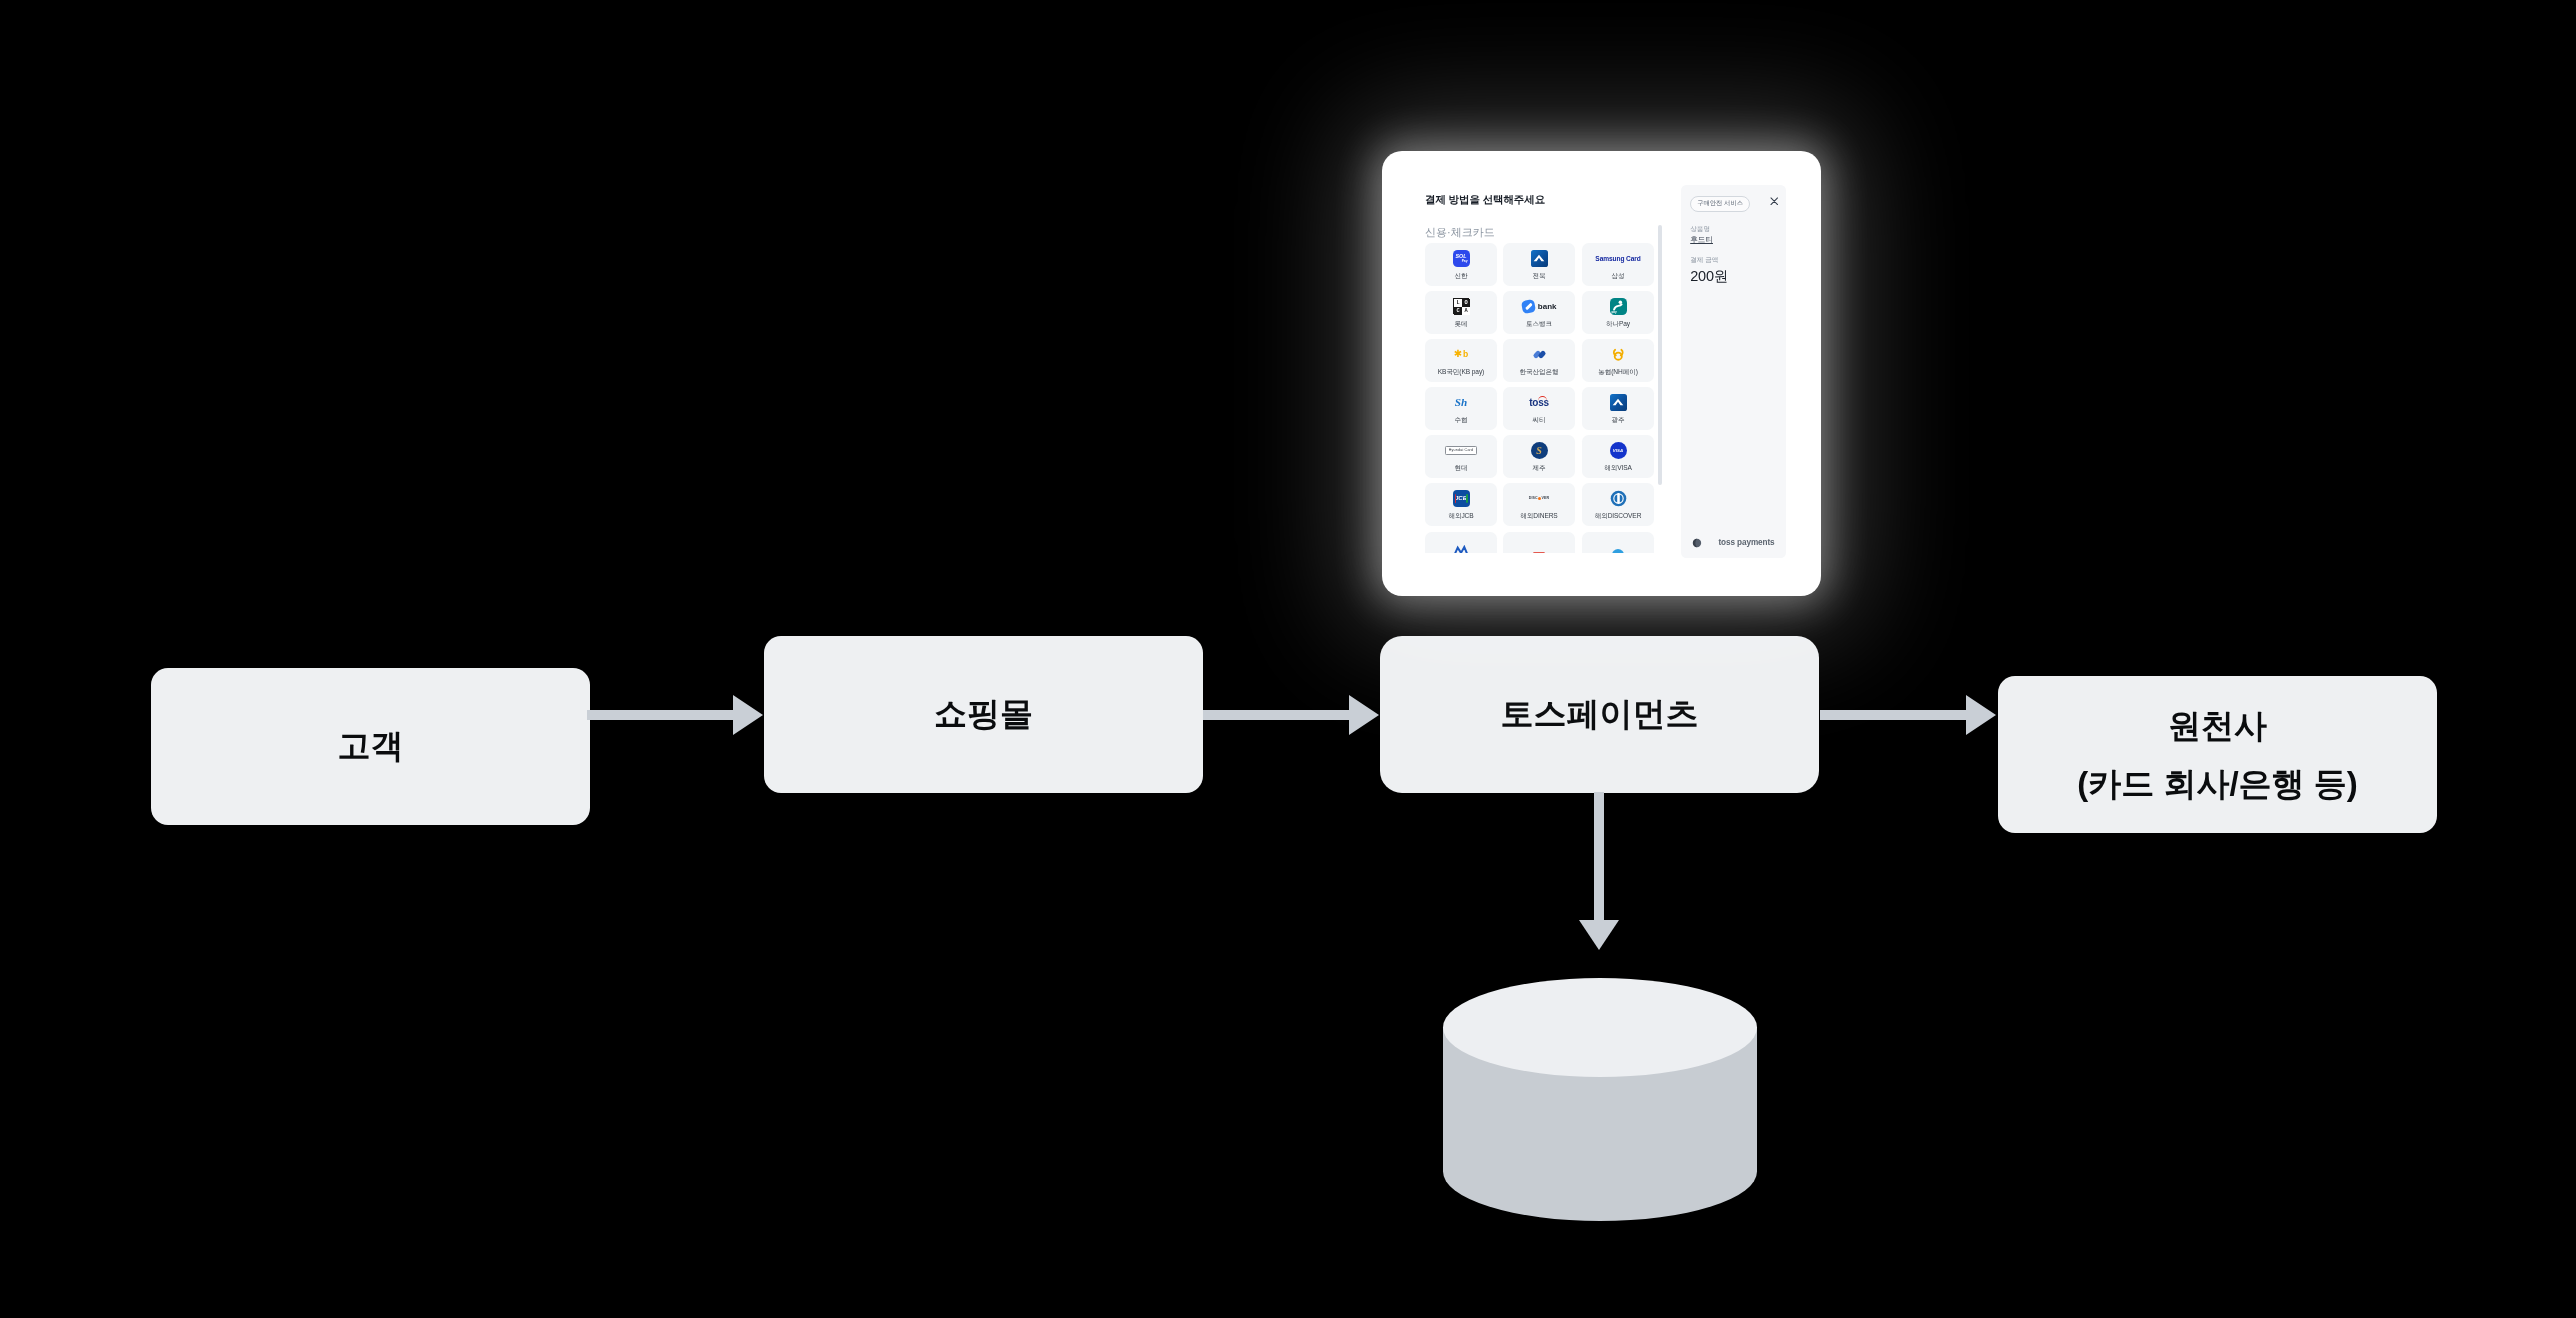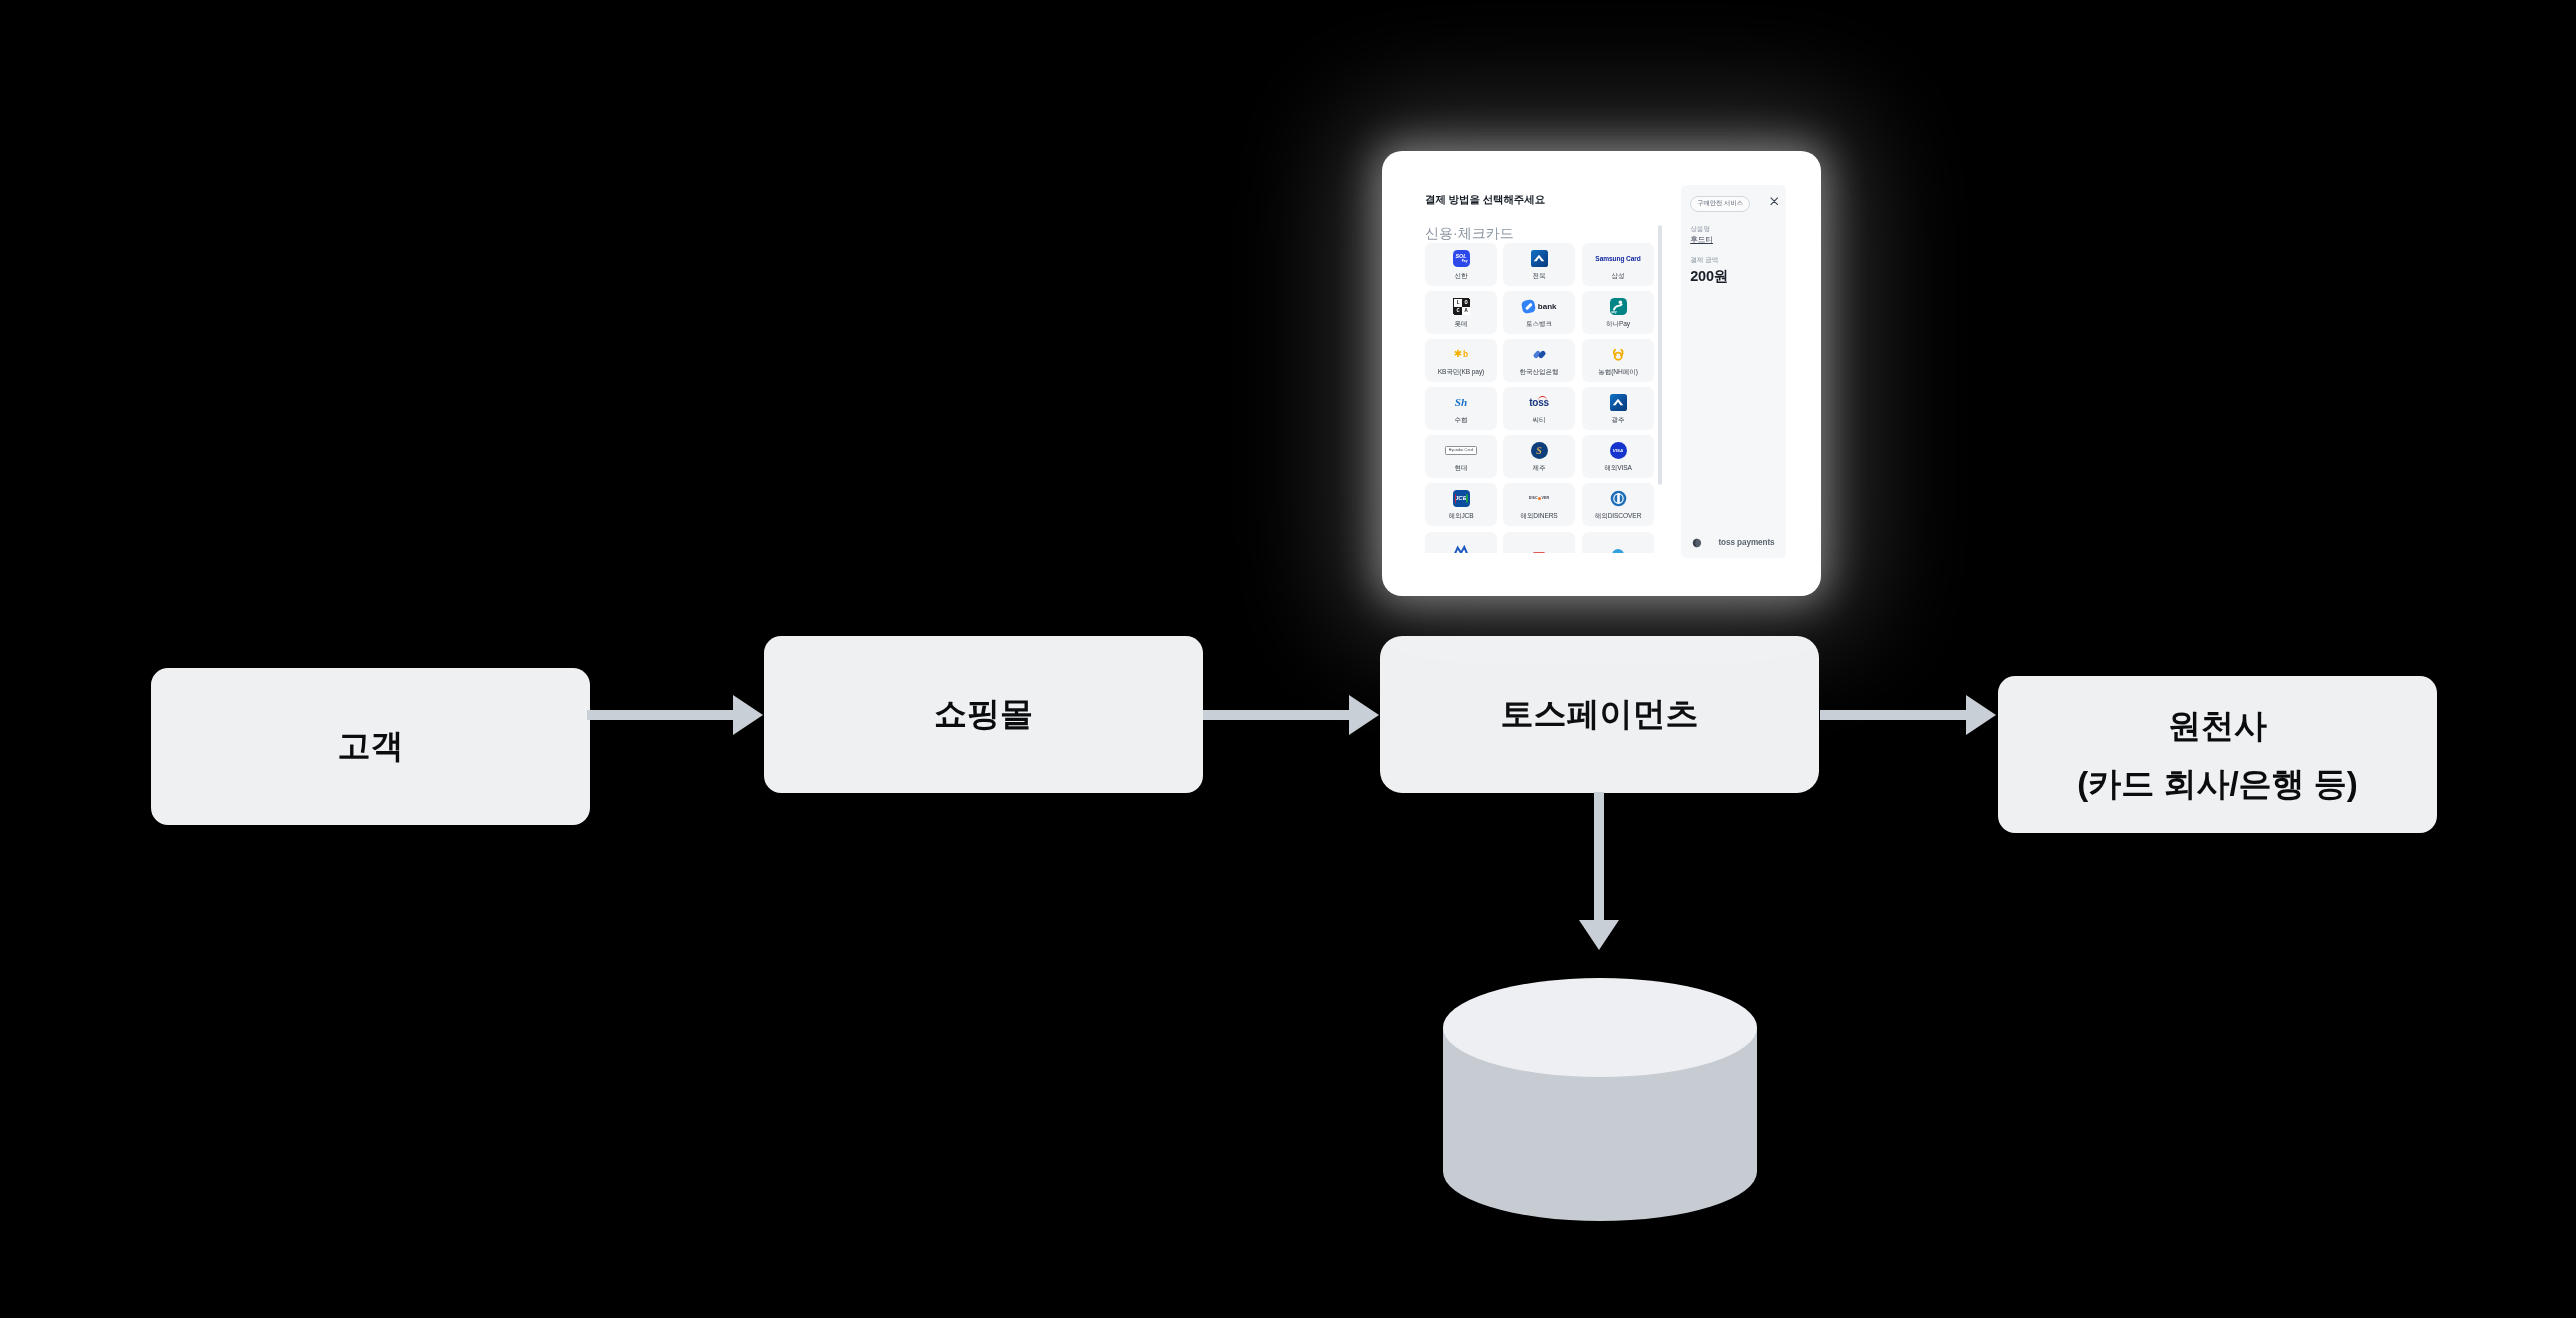--- a/index.html
+++ b/index.html
@@ -30,21 +30,21 @@
   .cyl .mid { position:absolute; left:0; top:49px; width:314px; height:144px; background:#c7ccd2; }
   .cyl .top { position:absolute; left:0; top:0; width:314px; height:99px; border-radius:50%; background:#edeff2; }
   .cyl .cyl-label { position:absolute; left:0; right:0; top:96px; font-size:34px; font-weight:700;
                     line-height:57px; text-align:center; }
   .cyl .cyl-label span { display:block; }
 
   
   .modal { position:absolute; left:1382px; top:151px; width:439px; height:445px; background:#fff;
            border-radius:20px; box-shadow:0 0 40px 6.6px rgba(255,255,255,.40), 0 0 112px 40px rgba(255,255,255,.20); }
   .m-title { position:absolute; left:43px; top:42px; font-size:10.5px; font-weight:700; color:#191f28; letter-spacing:-0.1px; }
-  .m-section { position:absolute; left:43px; top:74px; font-size:14px; color:#8b95a1; }
+  .m-section { position:absolute; left:43px; top:74px; font-size:11px; color:#8b95a1; }
   .grid { position:absolute; left:43px; top:92px; width:232px; height:310px; overflow:hidden; }
   .tile { position:absolute; width:72px; height:43px; background:#f4f6f8; border-radius:6.6px; }
   .t-icon { position:absolute; left:0; right:0; top:5.3px; height:20px; display:flex; align-items:center; justify-content:center; }
   .t-label { position:absolute; left:0; right:0; bottom:5.3px; text-align:center; font-size:6.6px; color:#353c45; font-weight:500; letter-spacing:-0.1px; }
   .m-scroll { position:absolute; left:276px; top:74px; width:4px; height:260px; border-radius:2px; background:#dee2e8; }
 
   
   .ic { display:flex; align-items:center; justify-content:center; }
   .ic svg { display:block; }
   .ic-shinhan { width:17px; height:17px; border-radius:4.6px; background:#2d49ec; flex-direction:column; position:relative; }
@@ -84,21 +84,21 @@
   .p-blue { width:12px; height:12px; border-radius:50%; background:#2f9fe0; margin-top:9.2px; }
   .tile.partial .t-icon { top:8px; }
 
   
   .panel { position:absolute; left:299px; top:34px; width:105px; height:373px; background:#f6f7f9; border-radius:5.3px; }
   .badge { position:absolute; left:9.2px; top:10.5px; border:0.7px solid #d3d8de; border-radius:13px; padding:2.6px 6px;
            font-size:6.3px; color:#4e5968; background:rgba(255,255,255,.55); white-space:nowrap; }
   .close { position:absolute; right:6.6px; top:11.2px; width:10.5px; height:10.5px; cursor:pointer; }
   .p-label { position:absolute; left:9.2px; font-size:6.6px; color:#8b95a1; }
   .p-val { position:absolute; left:9.2px; font-size:7.6px; color:#333d4b; }
-  .p-amount { position:absolute; left:9.2px; top:82px; font-size:14.5px; font-weight:700; color:#191f28; letter-spacing:-0.2px; }
+  .p-amount { position:absolute; left:9.2px; top:82px; font-size:14.5px; font-weight:400; color:#191f28; letter-spacing:-0.2px; }
   .brand { position:absolute; left:0; right:0; bottom:10.5px; display:flex; align-items:center; justify-content:center; gap:16px; }
   .brand .b-text { font-size:8.2px; font-weight:700; color:#5c6570; letter-spacing:-0.1px; }
 </style>
 </head>
 <body>
 
 <div class="canvas">
 
   <div class="flow-box" id="box-customer">
     <span>고객</span>

